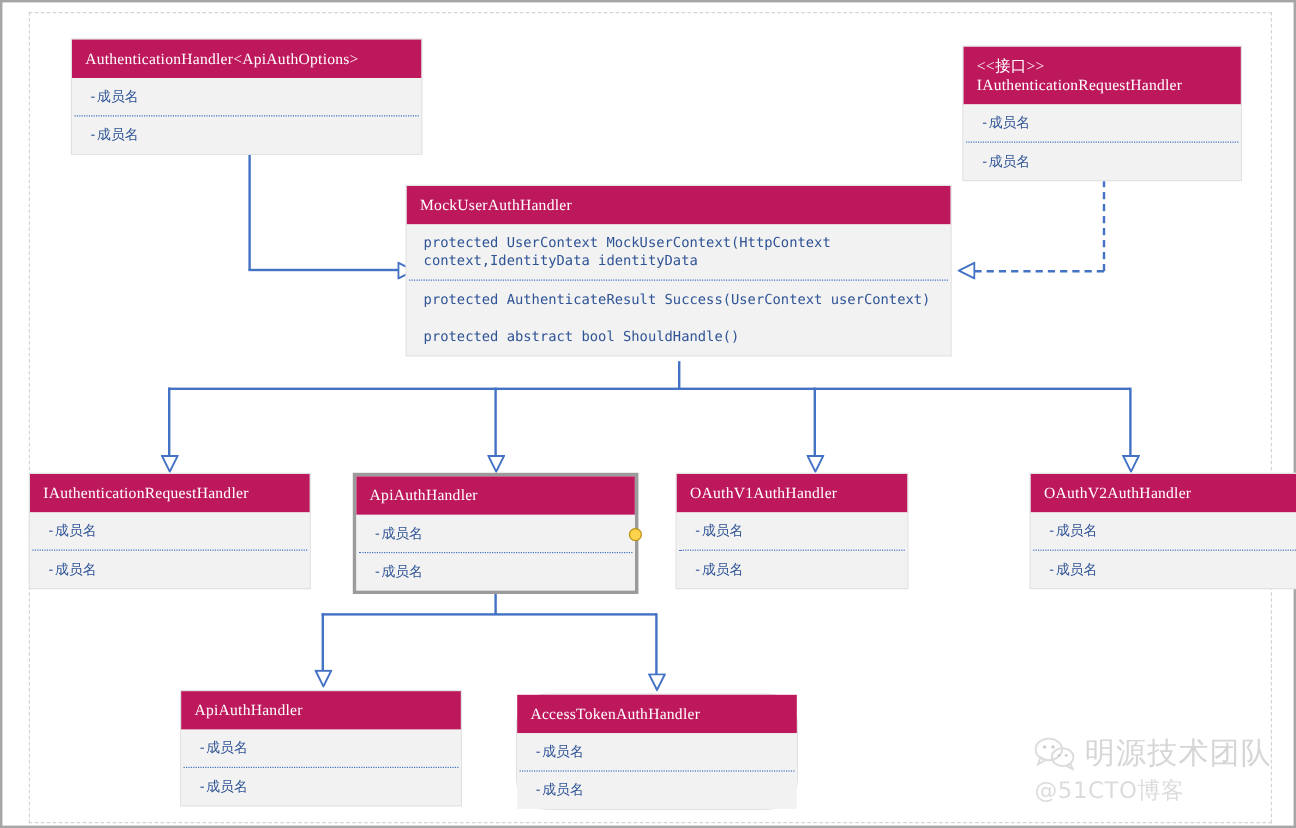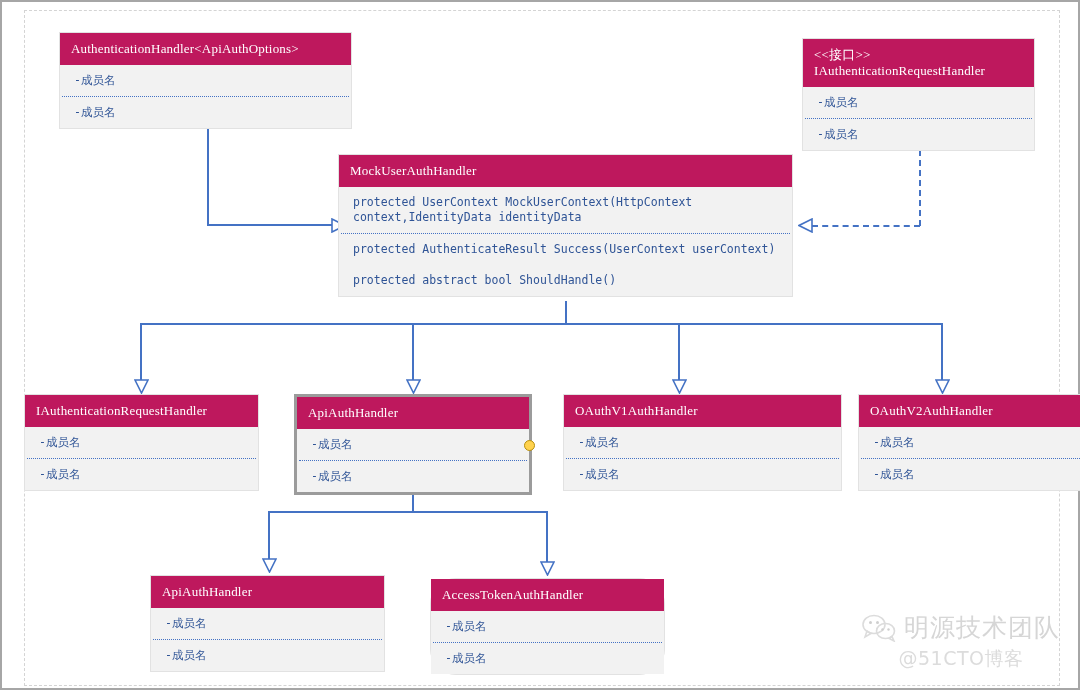--- a/index.html
+++ b/index.html
@@ -74,21 +74,21 @@
 
   
   .conn { position: absolute; background: #4472c4; }
   .tri { position: absolute; }
   .tri svg { display: block; }
 
   
   #watermark {
     position: absolute;
     right: 18px; bottom: 16px;
-    text-align: center;
+    text-align: left;
     user-select: none;
   }
   #watermark .line1 {
     display: flex; align-items: center; gap: 8px;
     justify-content: flex-end;
     color: #d6d6d6;
     font-family: "DejaVu Sans", "Liberation Sans", sans-serif;
     font-size: 25px;
     letter-spacing: 1px;
   }
@@ -201,21 +201,21 @@
       </div>
       <div class="uml-class selected" style="left: 292px; top: 392px; width: 238px;">
         <div class="hdr"><span>ApiAuthHandler</span></div>
         <div class="body">
           <div class="member">-成员名</div>
           <div class="sep"></div>
           <div class="member">-成员名</div>
         </div>
         <div class="handle" style="right: -6px; top: 42.5px;"></div>
       </div>
-      <div class="uml-class" style="left: 561px; top: 392px; width: 279px;">
+      <div class="uml-class" style="left: 561px; top: 392px; width: 194px;">
         <div class="hdr"><span>OAuthV1AuthHandler</span></div>
         <div class="body">
           <div class="member">-成员名</div>
           <div class="sep"></div>
           <div class="member">-成员名</div>
         </div>
       </div>
       <div class="uml-class" style="left: 816px; top: 392px; width: 235px; margin-left: 40px;">
         <div class="hdr"><span>OAuthV2AuthHandler</span></div>
         <div class="body">

